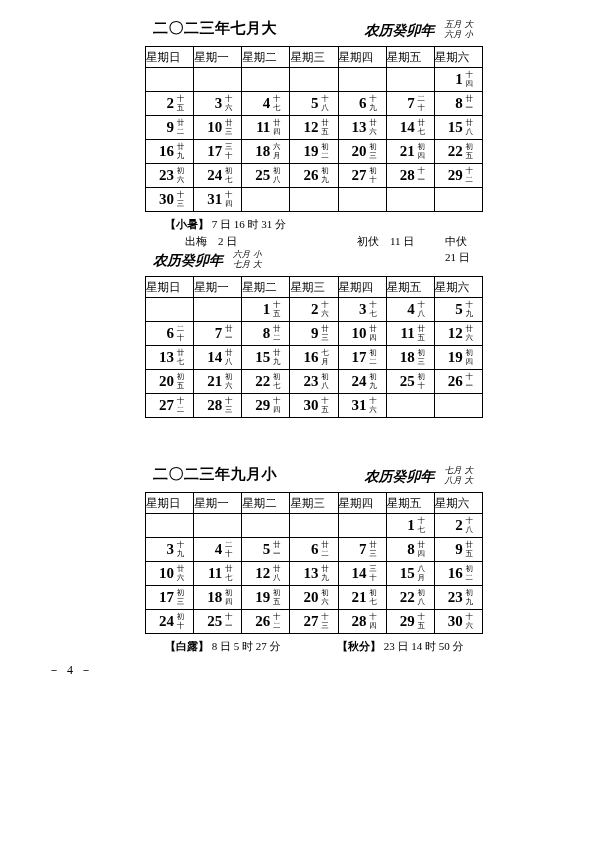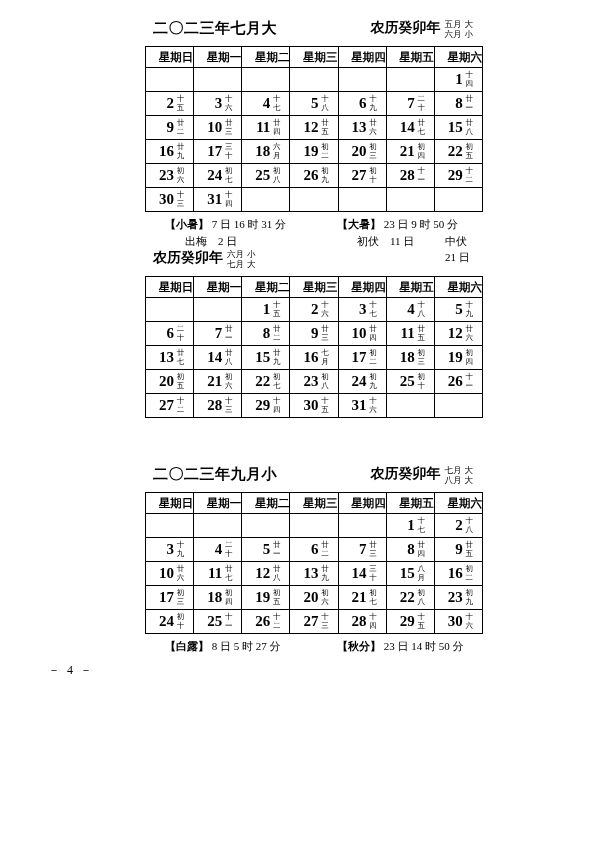--- a/index.html
+++ b/index.html
@@ -39,23 +39,24 @@
     box-sizing: border-box;
   }
   .greg-title {
     font-size: 15px;
     font-weight: bold;
     letter-spacing: 0.5px;
     padding-top: 5px;
   }
   .lunar-wrap {
     display: flex;
-    align-items: flex-start;
-    gap: 4px;
+    align-items: flex-end;
+    gap: 10px;
     padding-top: 5px;
+    font-style: italic;
   }
   .lunar-title {
     font-size: 14px;
     font-weight: bold;
   }
   .lunar-sizes {
     display: flex;
     gap: 3px;
     font-size: 8.5px;
     line-height: 1.15;
@@ -74,22 +75,22 @@
   }
   table.cal th, table.cal td {
     border: 1px solid #000;
     width: 47.14px;
     height: 23px;
     padding: 0;
     vertical-align: middle;
   }
   table.cal th {
     font-size: 11.5px;
-    font-weight: bold;
-    text-align: right;
+    font-weight: normal;
+    text-align: left;
     height: 20px;
   }
   td.day {
     position: relative;
   }
   .cellwrap {
     display: flex;
     align-items: center;
     justify-content: center;
     height: 23px;
@@ -493,21 +494,20 @@
               </td>
               <td class="day empty">
                 <div class="cellwrap"></div>
               </td>
             </tr>
           </tbody>
         </table>
         <div class="notes">
           <div class="note-row">
             <div class="note-left"><span class="jq">【小暑】</span> <span>7 日 16 时 31 分</span></div>
-            <div class="note-right"><span class="jq">【大暑】</span> <span>23 日 9 时 50 分</span></div>
           </div>
           <div class="note-row">
             <div class="note-left note-indent"><span>出梅　2 日</span></div>
             <div style="width: 88px;"><span>初伏　11 日</span></div>
             <div class="note-right"><span>中伏　21 日</span></div>
           </div>
         </div>
       </div>
       <div class="month-block m2">
         <div class="month-header">

